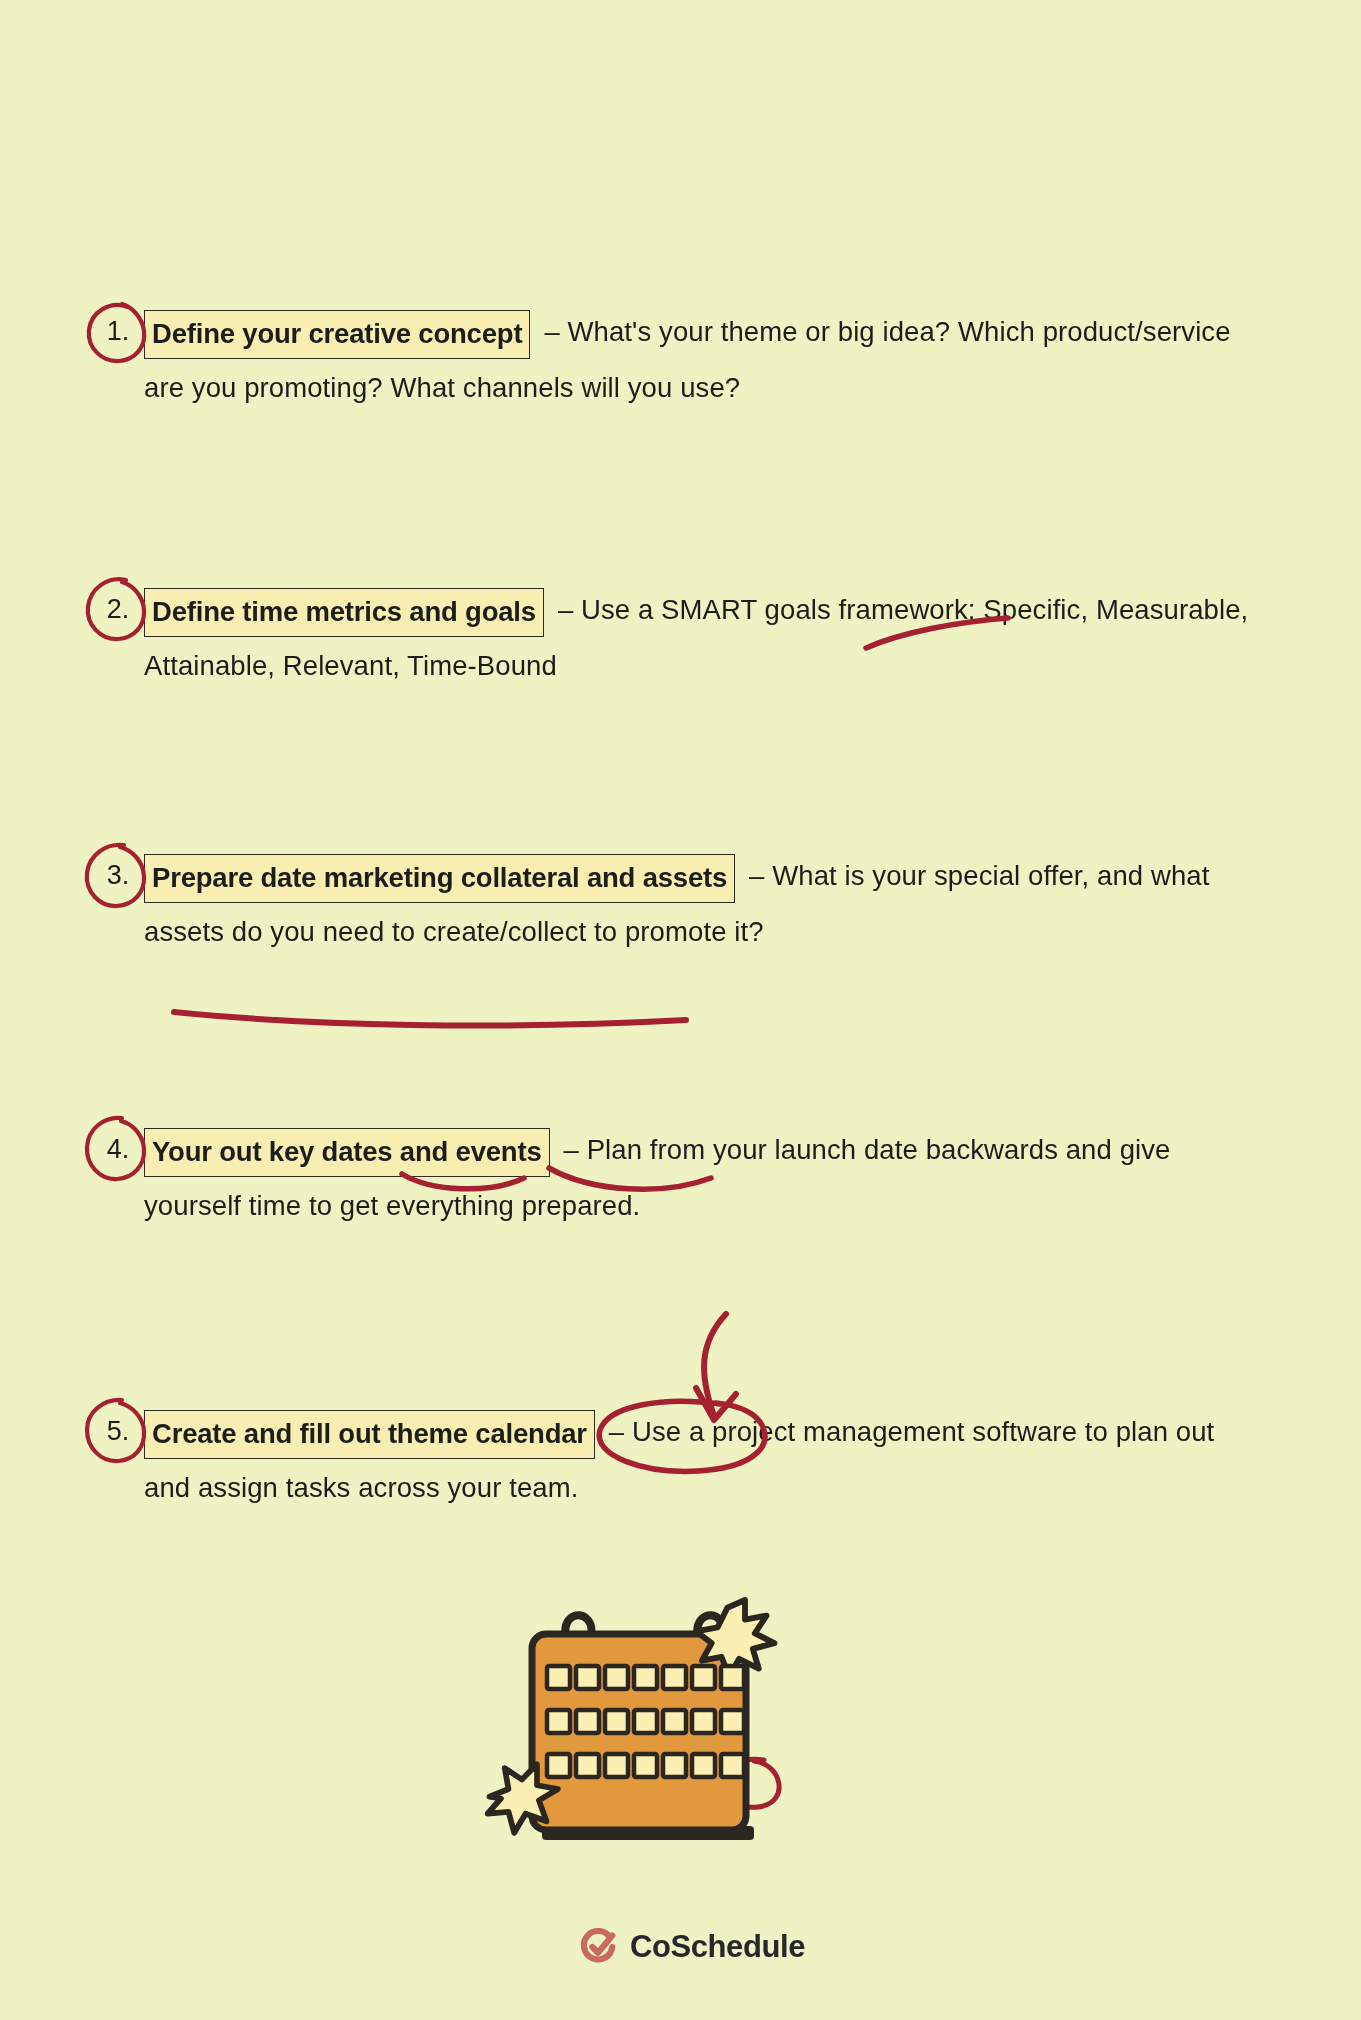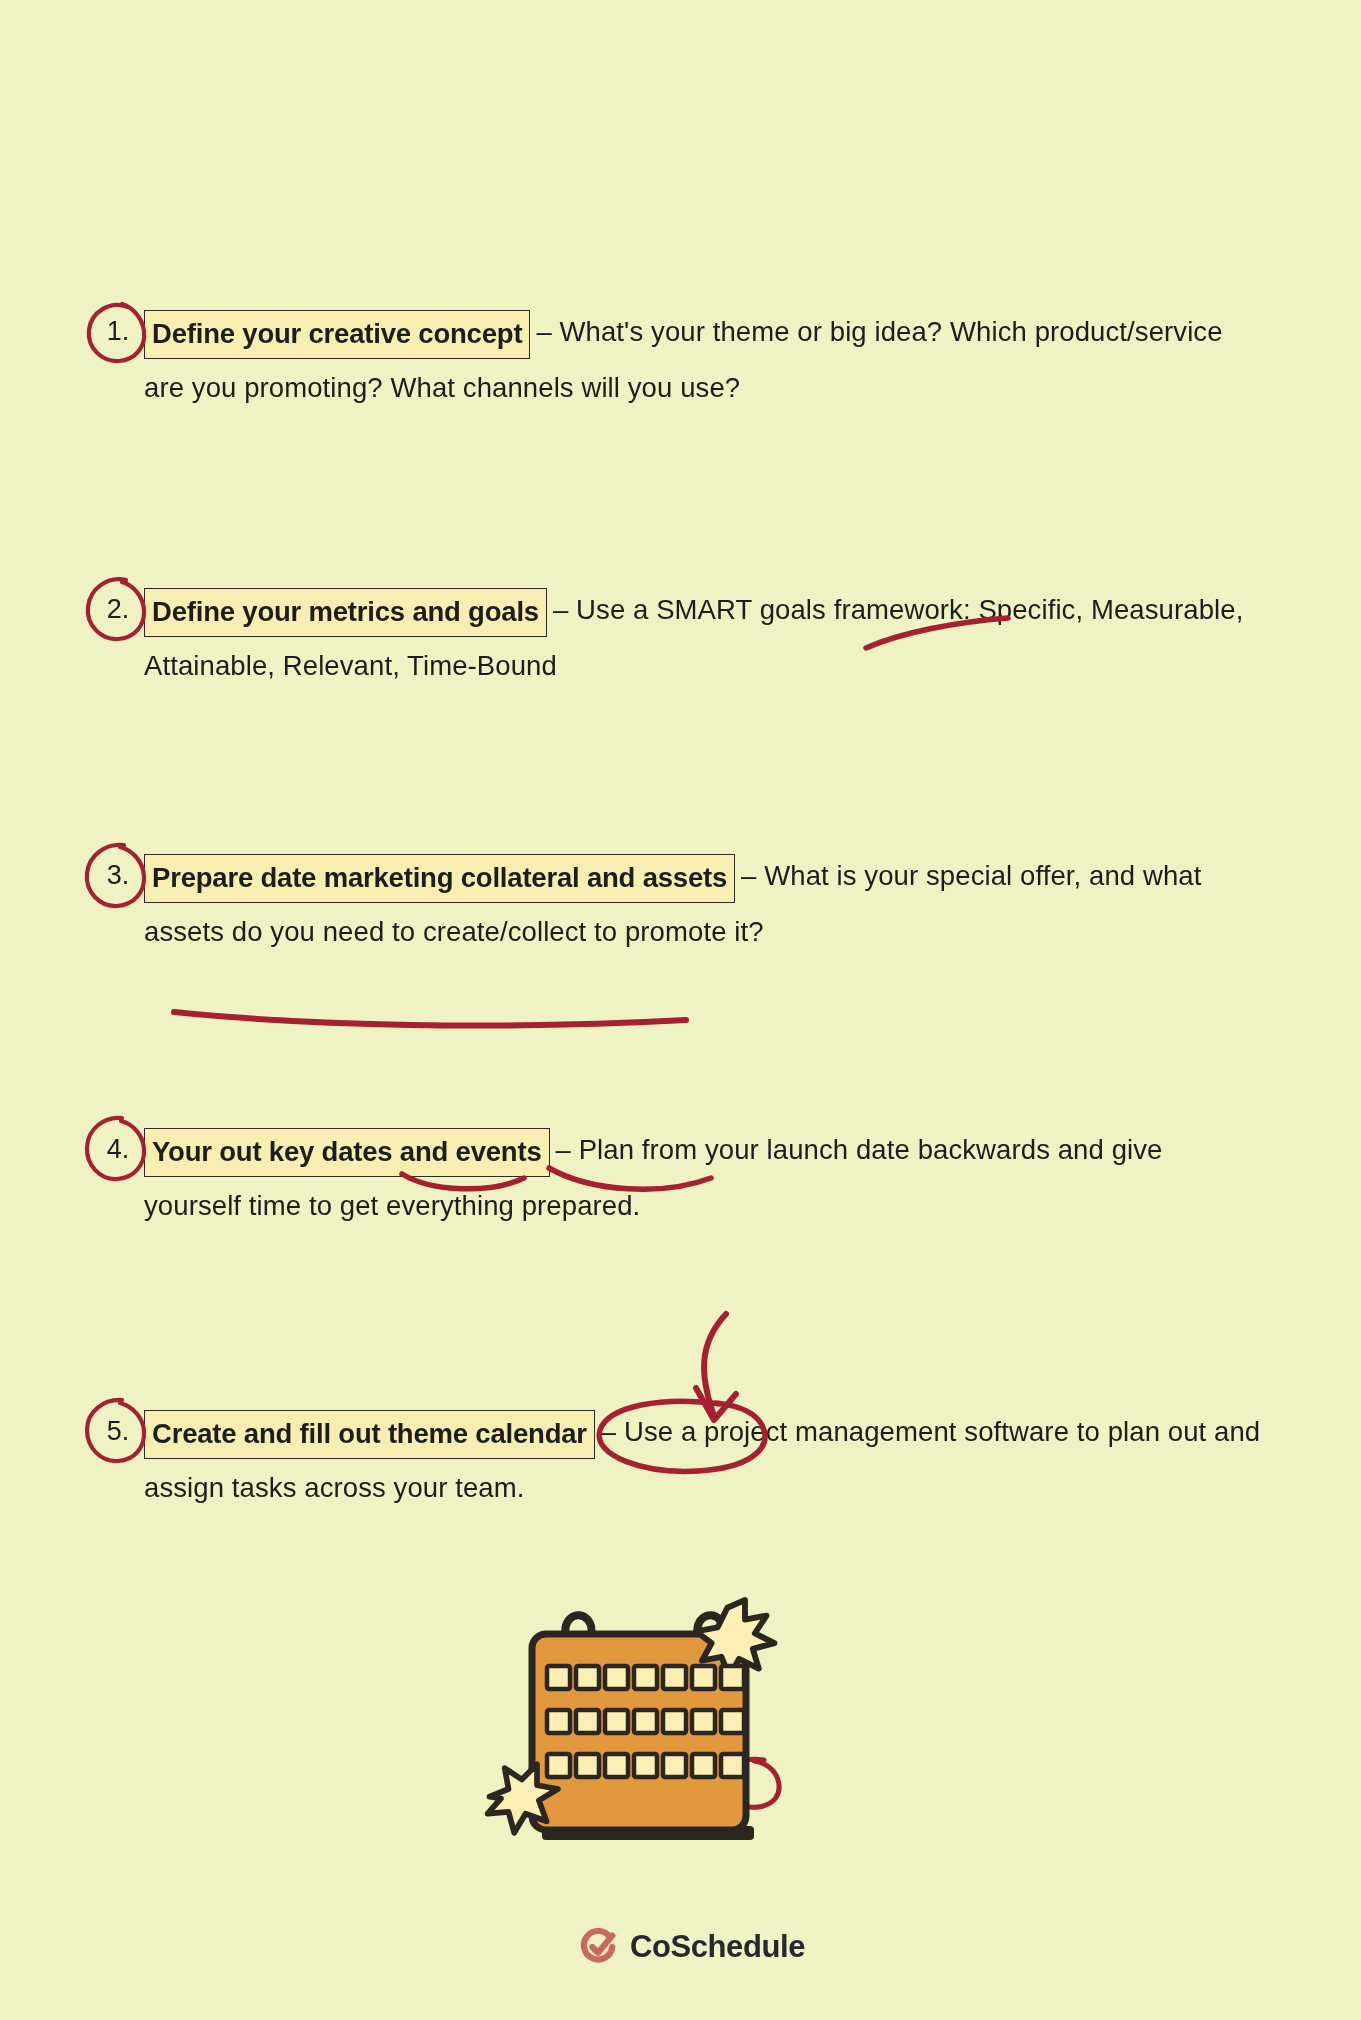--- a/index.html
+++ b/index.html
@@ -88,21 +88,21 @@
     letter-spacing: 0.1px;
   }
 
   .hl {
     display: inline-block;
     background: #f8eeb2;
     border: 1.6px solid #2d2a22;
     font-weight: bold;
     padding: 1px 7px 2px 7px;
     line-height: 44px;
-    margin-right: 6px;
+    margin-right: 14px;
     position: relative;
     vertical-align: -2px;
     letter-spacing: -0.2px;
   }
 
   
   .mark {
     position: absolute;
     pointer-events: none;
     overflow: visible;
@@ -168,21 +168,21 @@
     </div>
 
     <div class="step step-2">
       <div class="num">
         <svg viewBox="0 0 72 72">
           <path d="M44 6 C26 2, 8 14, 6 33 C4 51, 19 66, 36 65 C52 64, 63 52, 62 36 C61 22, 51 11, 40 8" stroke="#a52130" stroke-width="4.2" fill="none" stroke-linecap="round"></path>
         </svg>
         <span class="num-text">2.</span>
       </div>
       <div class="step-body">
-        <span class="hl">Define your metrics and goals</span><span>– Use a SMART goals framework: Specific, Measurable, Attainable, Relevant, Time-Bound</span>
+        <span class="hl">Define time metrics and goals</span><span>– Use a SMART goals framework: Specific, Measurable, Attainable, Relevant, Time-Bound</span>
       </div>
     </div>
 
     <div class="step step-3">
       <div class="num">
         <svg viewBox="0 0 72 72">
           <path d="M42 5 C24 3, 7 15, 5 33 C3 52, 18 67, 35 66 C52 65, 63 52, 62 36 C61 21, 50 10, 38 7" stroke="#a52130" stroke-width="4.2" fill="none" stroke-linecap="round"></path>
         </svg>
         <span class="num-text">3.</span>
       </div>

